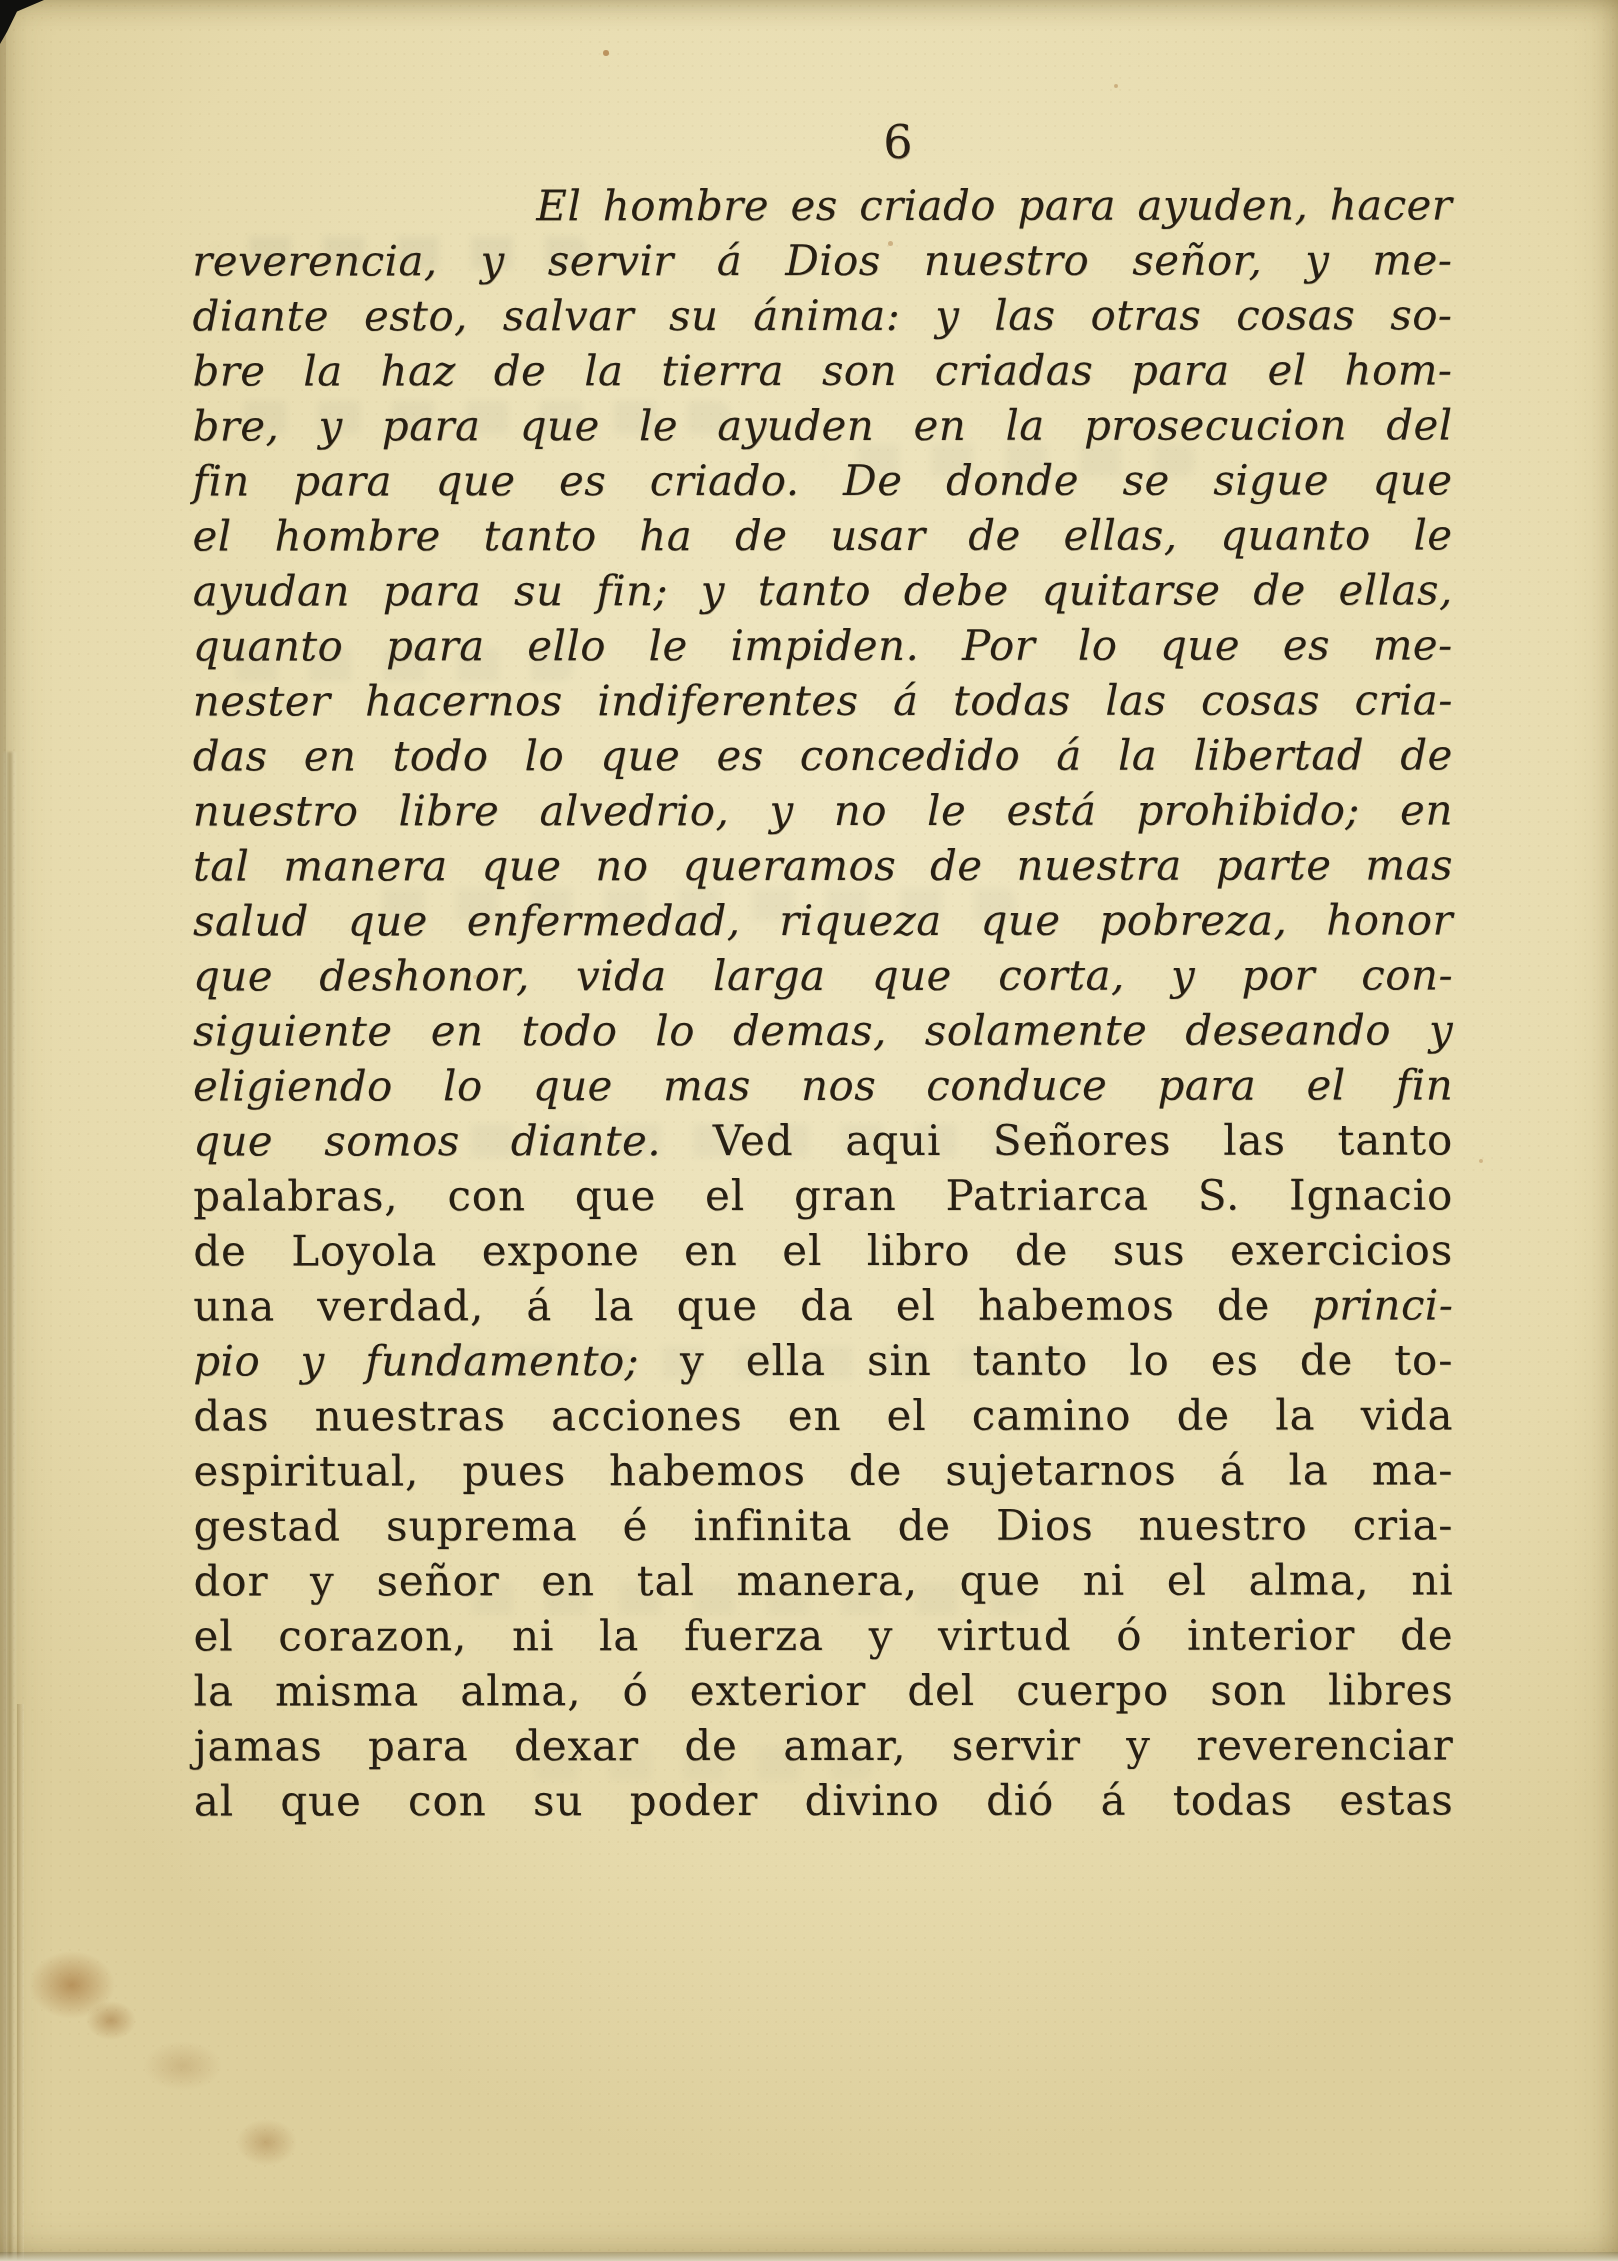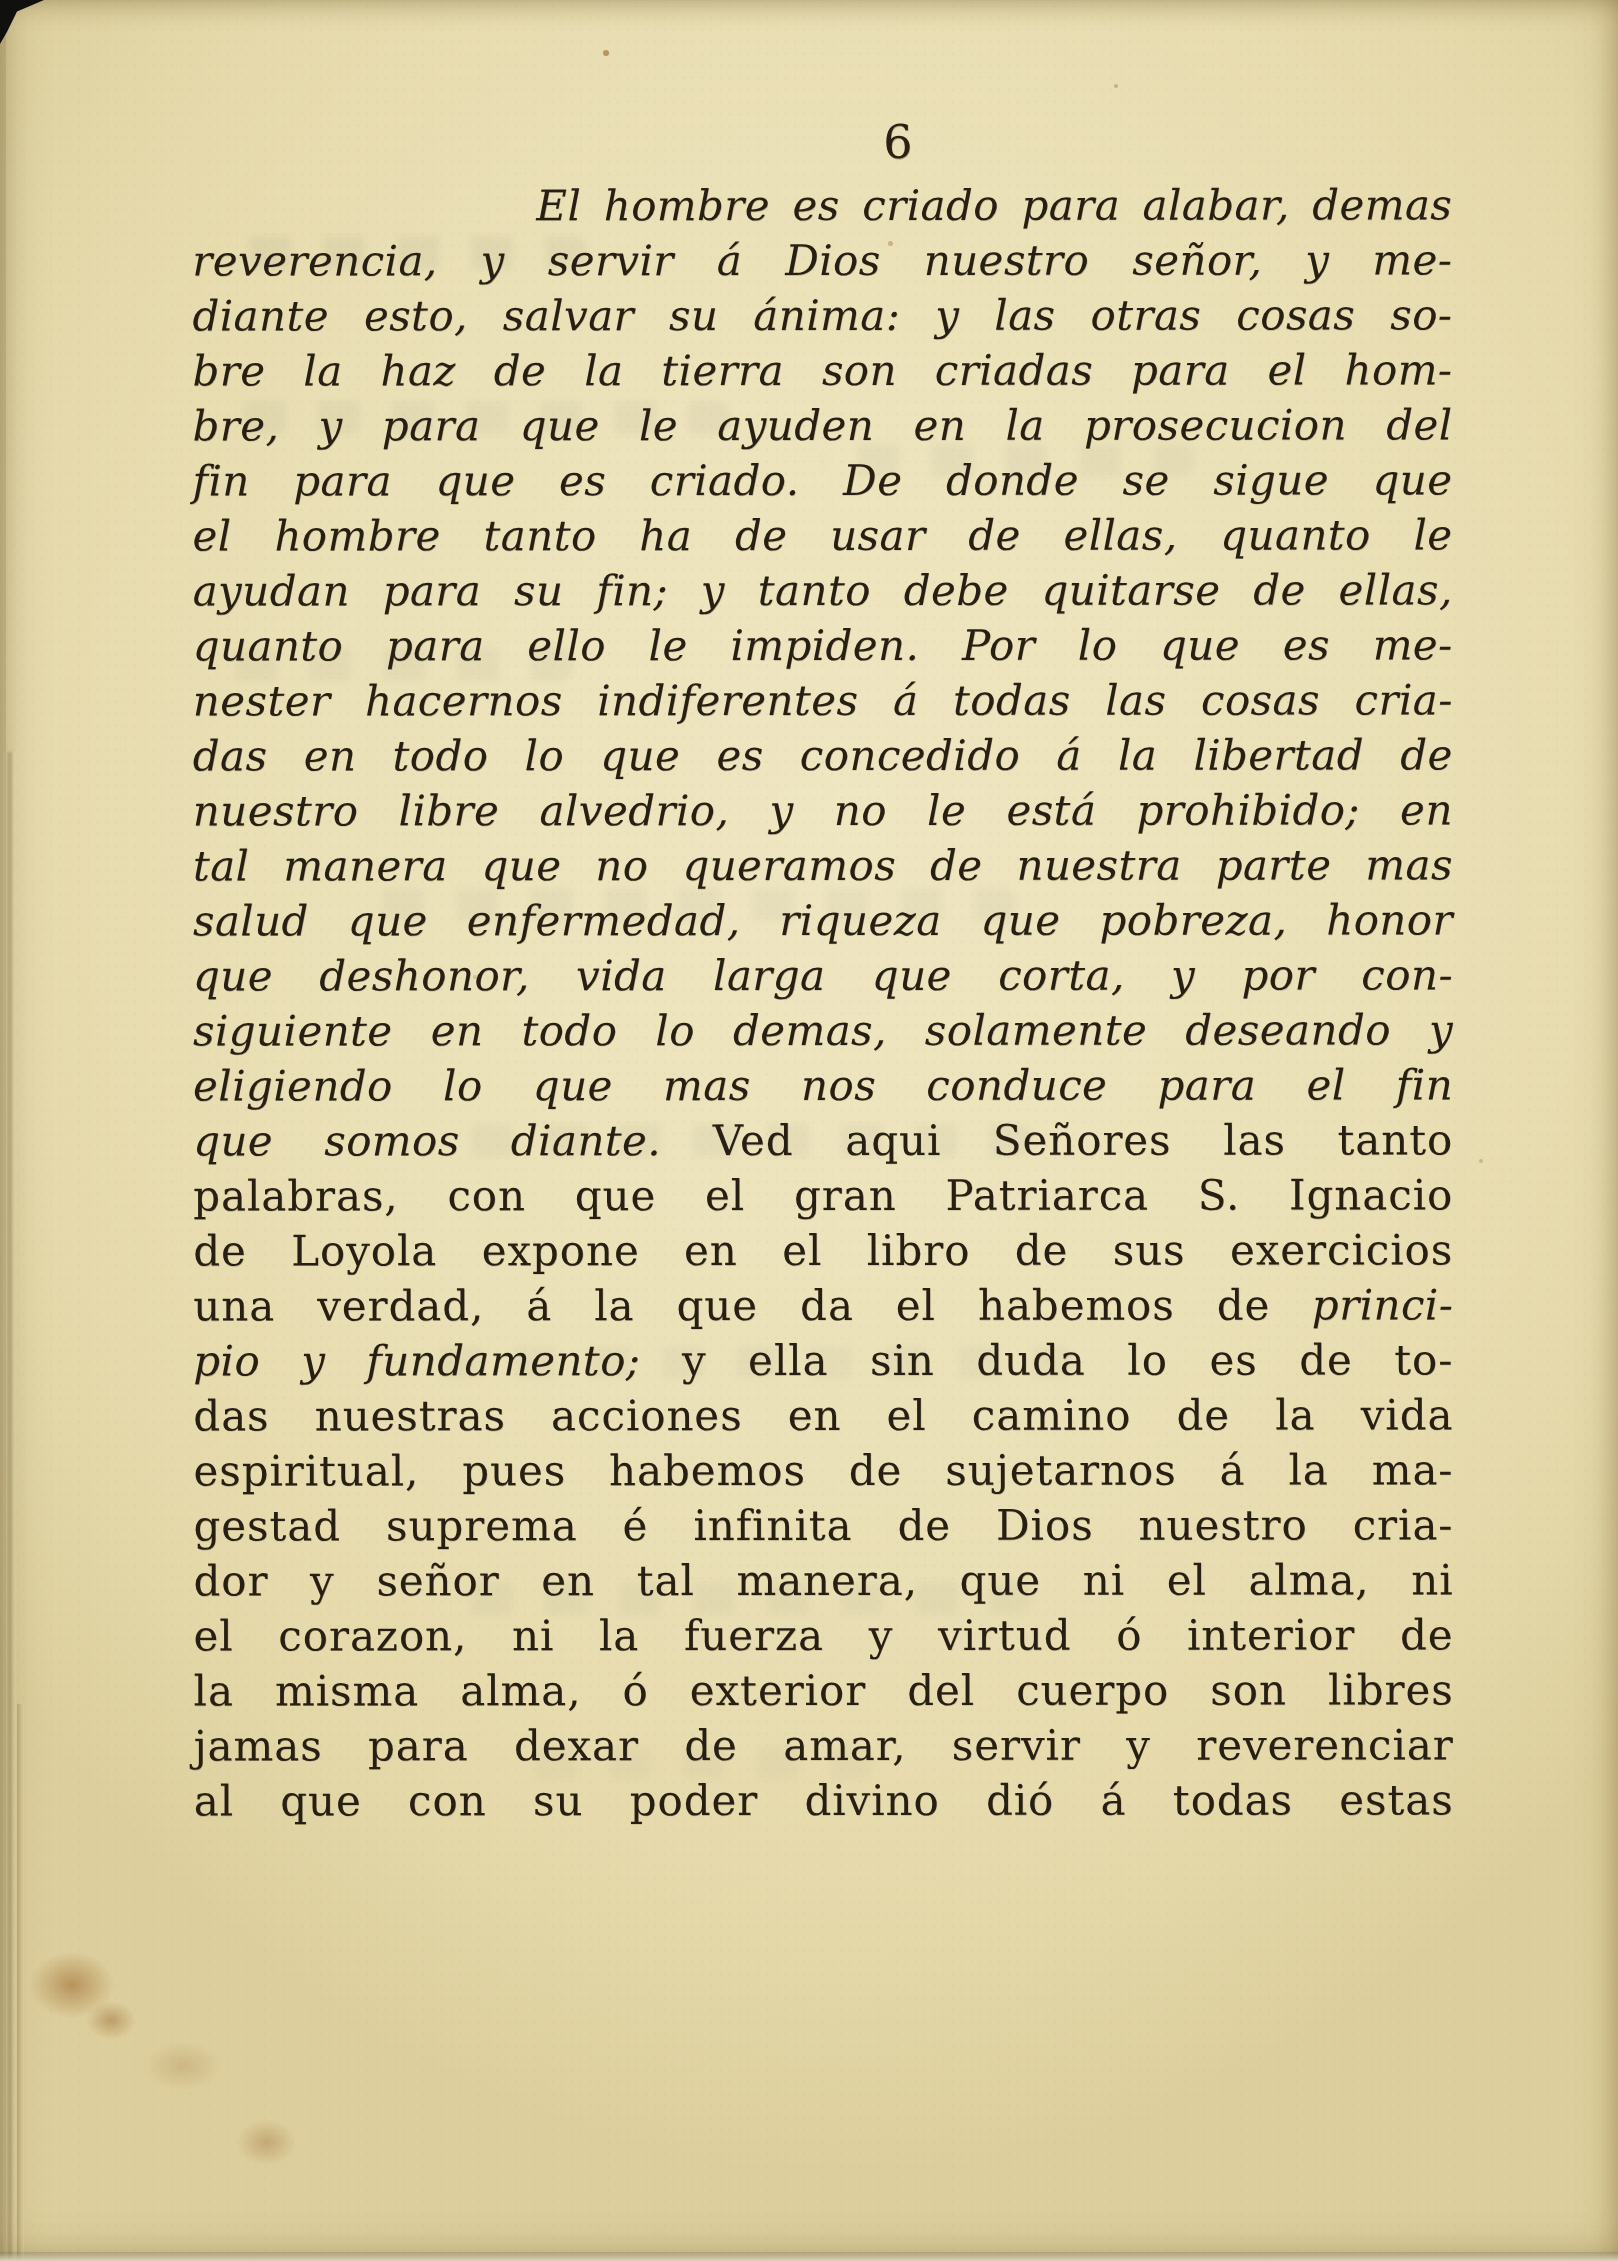--- a/index.html
+++ b/index.html
@@ -100,42 +100,42 @@
 
   <div class="crease c1"></div>
   <div class="crease c2"></div>
   <div class="crease c3"></div>
   <div class="bottom-edge"></div>
   <div class="corner-notch"></div>
 
   <div class="page-number">6</div>
 
   <div class="text-block">
-      <div class="line indent"><span class="seg-i">El hombre es criado para alabar, demas</span></div>
+      <div class="line indent"><span class="seg-i">El hombre es criado para ayuden, hacer</span></div>
       <div class="line"><span class="seg-i">reverencia, y servir á Dios nuestro señor, y me-</span></div>
       <div class="line"><span class="seg-i">diante esto, salvar su ánima: y las otras cosas so-</span></div>
       <div class="line"><span class="seg-i">bre la haz de la tierra son criadas para el hom-</span></div>
       <div class="line"><span class="seg-i">bre, y para que le ayuden en la prosecucion del</span></div>
       <div class="line"><span class="seg-i">fin para que es criado. De donde se sigue que</span></div>
       <div class="line"><span class="seg-i">el hombre tanto ha de usar de ellas, quanto le</span></div>
       <div class="line"><span class="seg-i">ayudan para su fin; y tanto debe quitarse de ellas,</span></div>
       <div class="line"><span class="seg-i">quanto para ello le impiden. Por lo que es me-</span></div>
       <div class="line"><span class="seg-i">nester hacernos indiferentes á todas las cosas cria-</span></div>
       <div class="line"><span class="seg-i">das en todo lo que es concedido á la libertad de</span></div>
       <div class="line"><span class="seg-i">nuestro libre alvedrio, y no le está prohibido; en</span></div>
       <div class="line"><span class="seg-i">tal manera que no queramos de nuestra parte mas</span></div>
       <div class="line"><span class="seg-i">salud que enfermedad, riqueza que pobreza, honor</span></div>
       <div class="line"><span class="seg-i">que deshonor, vida larga que corta, y por con-</span></div>
       <div class="line"><span class="seg-i">siguiente en todo lo demas, solamente deseando y</span></div>
       <div class="line"><span class="seg-i">eligiendo lo que mas nos conduce para el fin</span></div>
       <div class="line"><span class="seg-i">que somos diante.</span><span class="seg-r"> Ved aqui Señores las tanto</span></div>
       <div class="line"><span class="seg-r">palabras, con que el gran Patriarca S. Ignacio</span></div>
       <div class="line"><span class="seg-r">de Loyola expone en el libro de sus exercicios</span></div>
       <div class="line"><span class="seg-r">una verdad, á la que da el habemos de</span><span class="seg-i"> princi-</span></div>
-      <div class="line"><span class="seg-i">pio y fundamento;</span><span class="seg-r"> y ella sin duda lo es de to-</span></div>
+      <div class="line"><span class="seg-i">pio y fundamento;</span><span class="seg-r"> y ella sin tanto lo es de to-</span></div>
       <div class="line"><span class="seg-r">das nuestras acciones en el camino de la vida</span></div>
       <div class="line"><span class="seg-r">espiritual, pues habemos de sujetarnos á la ma-</span></div>
       <div class="line"><span class="seg-r">gestad suprema é infinita de Dios nuestro cria-</span></div>
       <div class="line"><span class="seg-r">dor y señor en tal manera, que ni el alma, ni</span></div>
       <div class="line"><span class="seg-r">el corazon, ni la fuerza y virtud ó interior de</span></div>
       <div class="line"><span class="seg-r">la misma alma, ó exterior del cuerpo son libres</span></div>
       <div class="line"><span class="seg-r">jamas para dexar de amar, servir y reverenciar</span></div>
       <div class="line"><span class="seg-r">al que con su poder divino dió á todas estas</span></div>
     </div>
 

